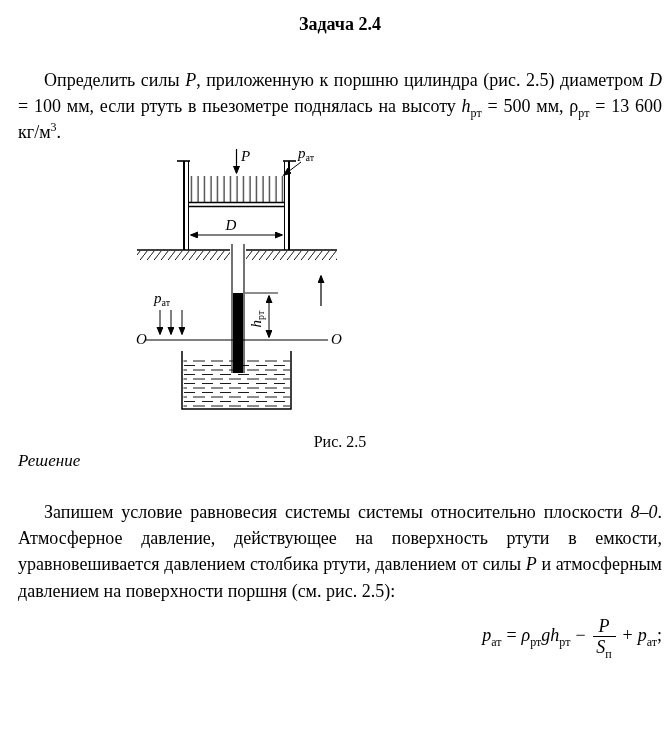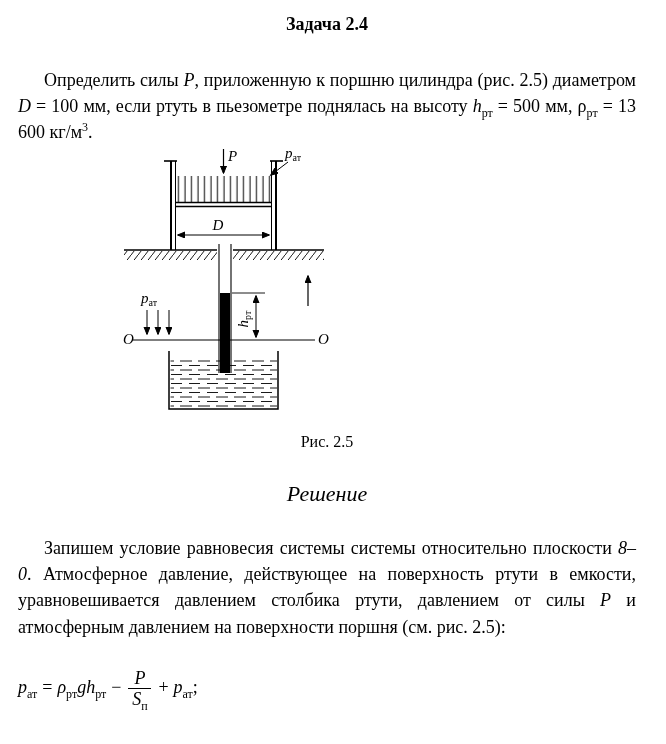--- a/index.html
+++ b/index.html
@@ -1,31 +1,31 @@
 <!DOCTYPE html>
 <html><head>
 <meta charset="utf-8">
 <style>
   html,body{margin:0;padding:0;background:#fff;}
   body{width:666px;height:744px;color:#000;font-family:"Liberation Serif",serif;font-size:18px;overflow:hidden;}
-  .page{padding:10px 30px 0 18px;}
+  .page{padding:10px 4px 0 18px;}
   .title{font-size:18px;font-weight:bold;text-align:center;margin:4px 0 0 0;}
   p.para{text-align:justify;text-indent:26px;line-height:1.45;margin:32px 0 0 0;}
   p.para2{margin-top:28px;}
   .it{font-style:italic;}
   sub{font-size:12px;line-height:0;}
   sup{font-size:12px;line-height:0;}
   .fig{text-align:center;margin-top:2px;}
   .fig svg{display:inline-block;vertical-align:top;}
   svg text{font-size:15px;font-family:"Liberation Serif",serif;fill:#000;}
   svg .sub{font-size:10px;}
   svg line,svg path{stroke:#000;}
   .caption{text-align:center;font-size:16px;margin-top:16px;}
-  .solution{text-align:center;font-style:italic;font-size:22px;margin-top:30px;}
-  .formula{text-align:left;margin-top:28px;font-size:18px;}
+  .solution{text-align:left;font-style:italic;font-size:17px;}
+  .formula{text-align:right;margin-top:12px;font-size:18px;}
   .formula .op{padding:0 5px;}
   .frac{display:inline-flex;flex-direction:column;align-items:center;vertical-align:middle;line-height:1.15;margin:0 2px;}
   .frac .num{border-bottom:1.2px solid #000;padding:0 6px;}
   .frac .den{padding:0 2px;}
 </style>
 </head>
 <body>
 
 <div class="page">
 

